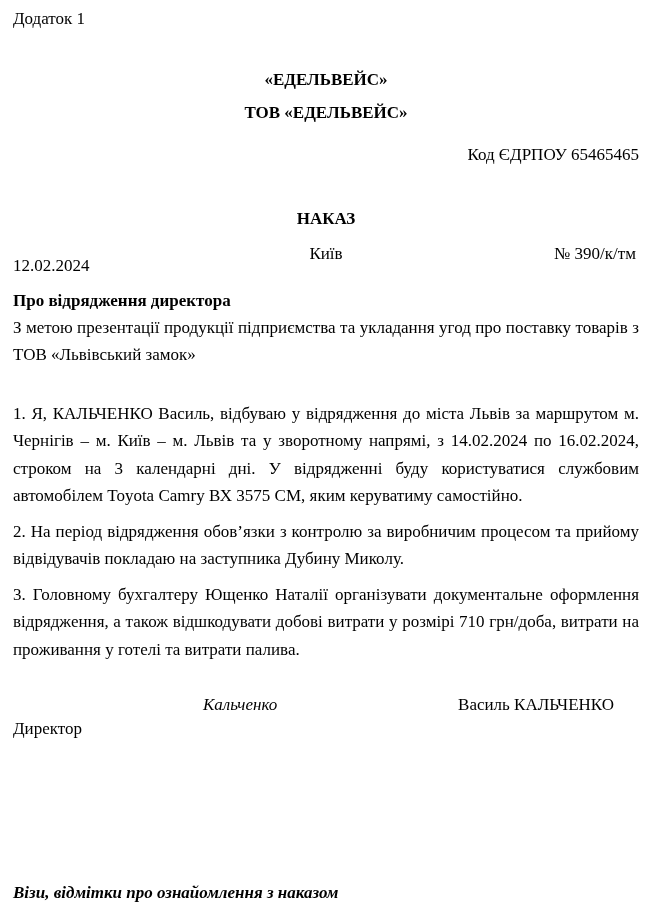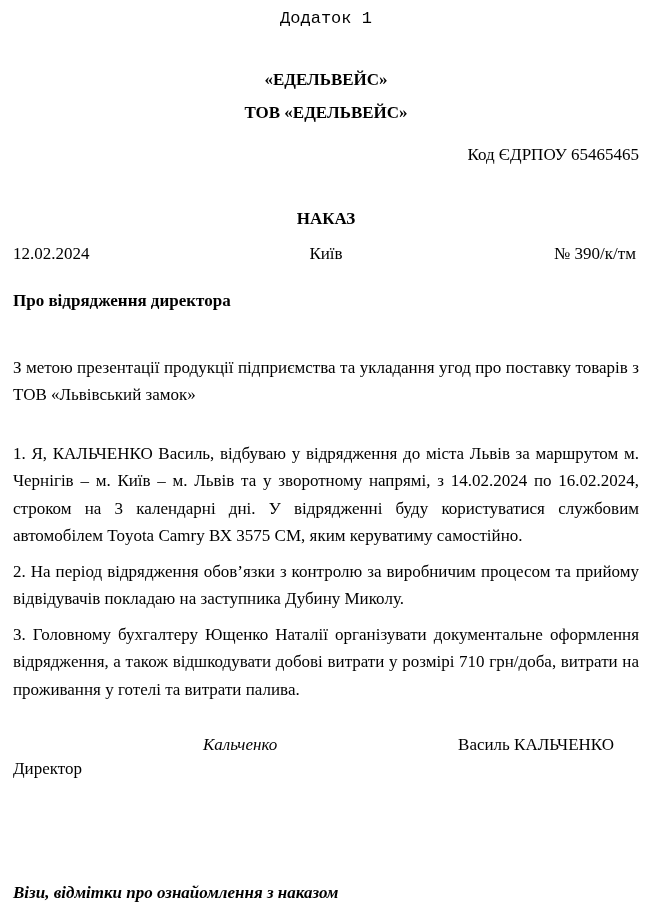--- a/index.html
+++ b/index.html
@@ -11,22 +11,21 @@
     font-size: 17px;
     line-height: 1.6;
     color: #000000;
     padding: 5px 15px 0 13px;
     overflow: hidden;
     position: relative;
   }
   .doc-page { width: 100%; height: 100%; }
 
   .annex-line {
-    text-align: center;
-    font-family: Liberation Mono, monospace;
+    text-align: left;
   }
 
   .company-block {
     margin-top: 31px;
     text-align: center;
     font-weight: bold;
   }
   .company-block .co-line {
     line-height: 33px;
   }
@@ -40,31 +39,30 @@
     margin-top: 37px;
     text-align: center;
     font-weight: bold;
   }
 
   .meta-row {
     margin-top: 7px;
     position: relative;
     height: 27px;
   }
-  .meta-date { position: absolute; left: 0; top: 0; }
+  .meta-date { position: absolute; left: 0; top: 12px; }
   .meta-city { position: absolute; left: 0; right: 0; top: 0; text-align: center; }
   .meta-number { position: absolute; right: 3px; top: 0; }
 
   .subject-line {
     margin-top: 20px;
     font-weight: bold;
   }
 
   .preamble {
-    margin-top: 40px;
     text-align: justify;
   }
 
   .body-paragraphs { margin-top: 32px; }
   .para {
     text-align: justify;
     margin-bottom: 9px;
   }
 
   .signature-row {

